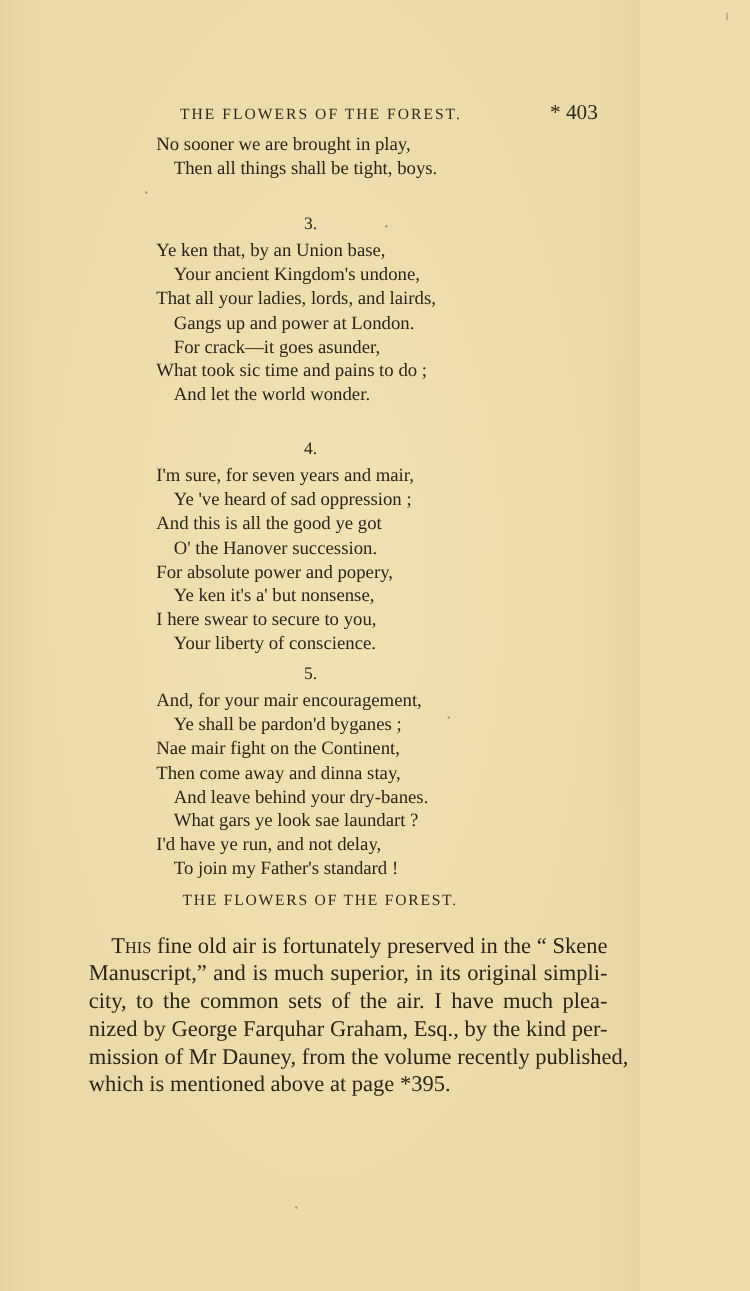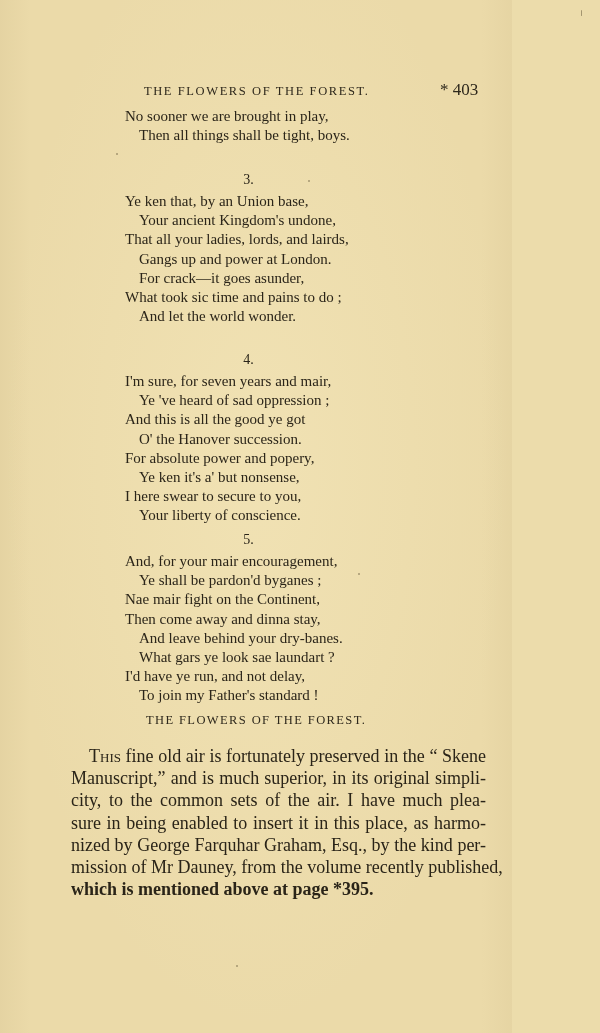--- a/index.html
+++ b/index.html
@@ -70,21 +70,21 @@
       position: absolute;
       top: 745px;
       left: 42px;
       width: 444px;
       font-size: 18px;
       line-height: 22.2px;
       text-align: justify;
       color: #2a2418;
     }
     .prose .line { text-align: justify; text-align-last: justify; margin-left: 29px; }
-    .prose .line.last { text-align-last: left; font-weight: bold; }
+    .prose .line.last { text-align-last: left; }
     .prose .indent-first { padding-left: 18px; }
     .smallcaps { font-variant: small-caps; }
     .speck {
       position: absolute;
       width: 2px; height: 2px;
       background: #6a5d40;
       border-radius: 1px;
       opacity: 0.55;
     }
   </style>
@@ -135,21 +135,20 @@
     <span class="line">I'd have ye run, and not delay,</span>
     <span class="line indent">To join my Father's standard !</span>
   </div>
 
   <div class="section-title">THE FLOWERS OF THE FOREST.</div>
 
   <div class="prose">
     <span class="line indent-first"><span class="smallcaps">This</span><span> fine old air is fortunately preserved in the “ Skene</span></span>
     <span class="line">Manuscript,” and is much  superior, in its original simpli-</span>
     <span class="line">city,  to  the common sets of  the air.   I have  much  plea-</span>
-    <span class="line">sure in being enabled  to  insert  it in this place,  as harmo-</span>
     <span class="line">nized by George Farquhar Graham, Esq., by the kind per-</span>
     <span class="line">mission of Mr Dauney, from the volume recently published,</span>
     <span class="line last">which is mentioned above at page *395.</span>
   </div>
 
   <div class="speck" style="left:116px; top:153px;"></div>
   <div class="speck" style="left:308px; top:180px;"></div>
   <div class="speck" style="left:358px; top:573px;"></div>
   <div class="speck" style="left:581px; top:10px; height:6px; width:1px;"></div>
   <div class="speck" style="left:236px; top:965px;"></div>

